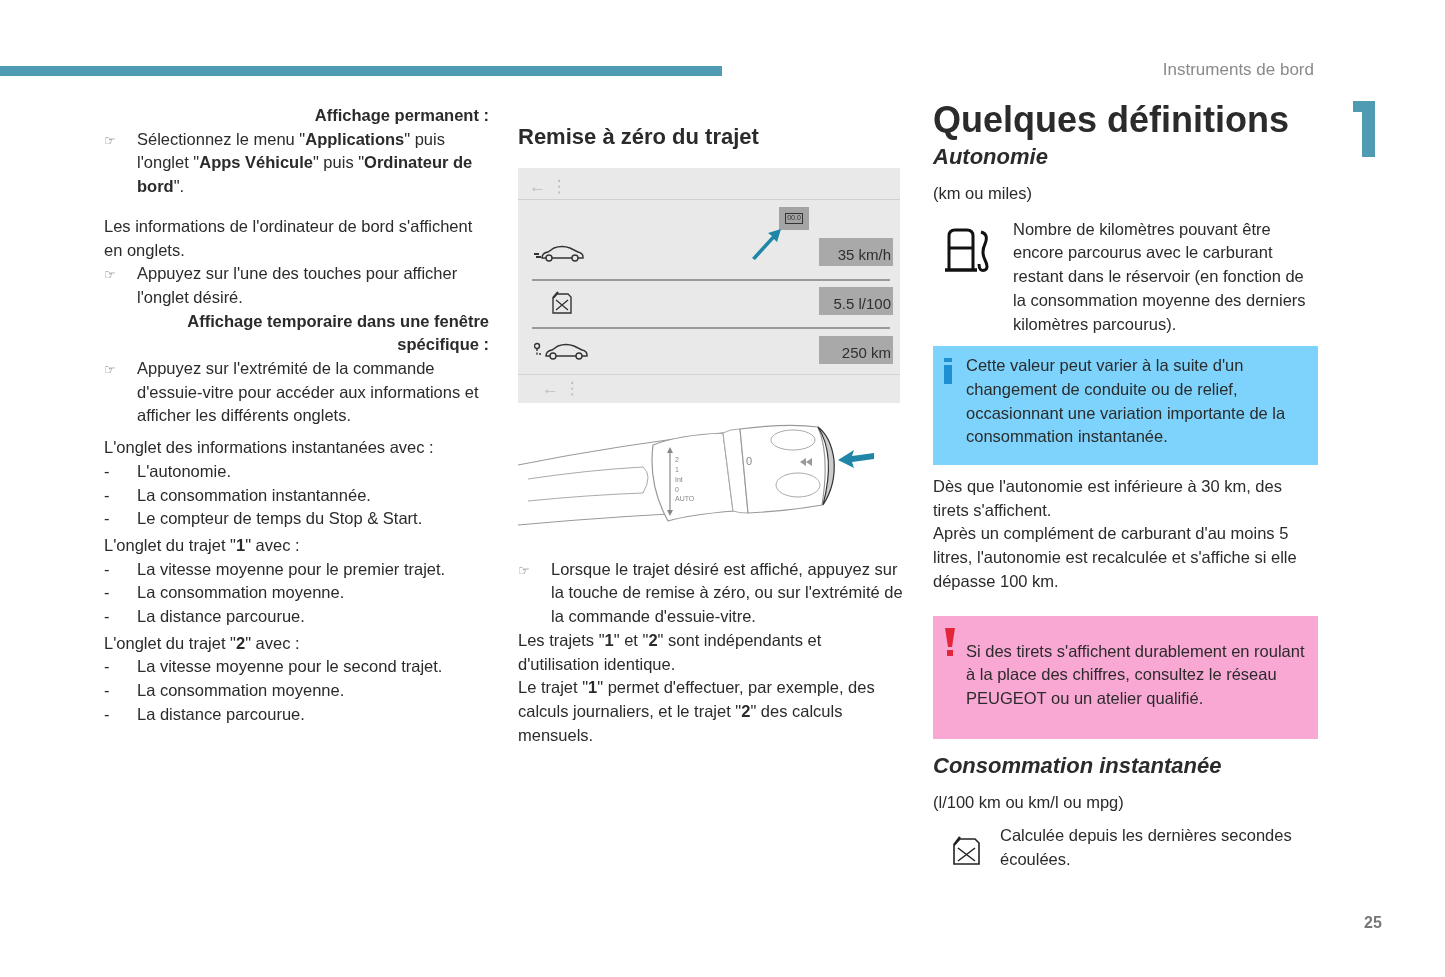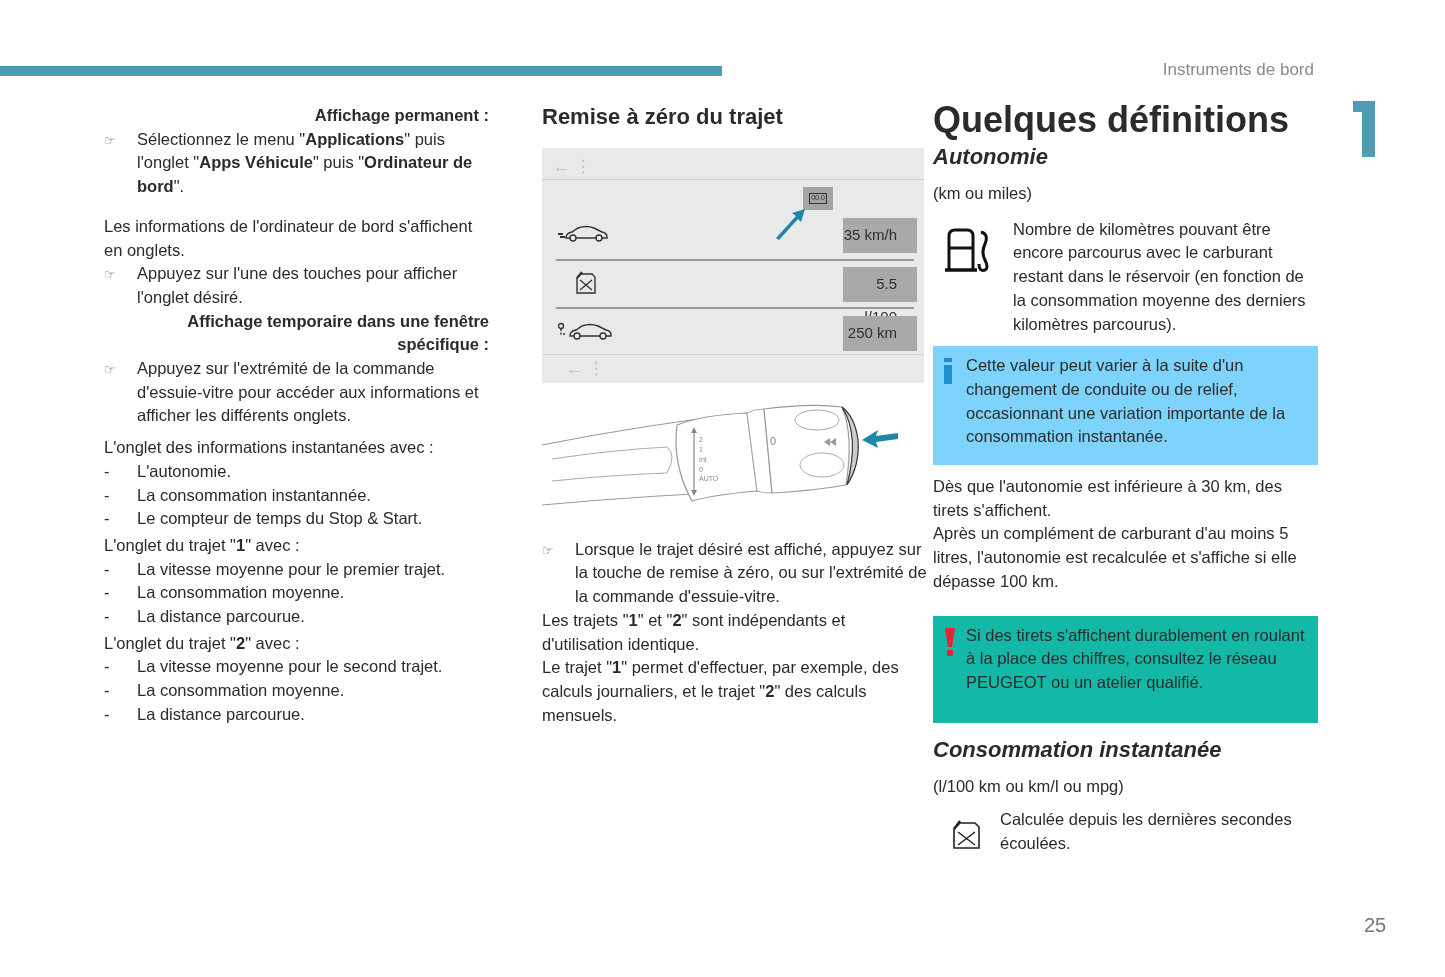--- a/index.html
+++ b/index.html
@@ -2,25 +2,25 @@
 <html><head>
 <meta charset="utf-8">
 <style>
   * { box-sizing: border-box; margin: 0; padding: 0; }
   html, body { width: 1445px; height: 977px; background: #ffffff; overflow: hidden; }
   body { position: relative; font-family: "Liberation Sans", sans-serif; color: #2b2b2b; }
 
   .top-bar { position: absolute; left: 0; top: 66px; width: 722px; height: 10px; background: #4e9bb3; }
   .running-head { position: absolute; right: 131px; top: 60px; font-size: 17px; color: #8a8a8a; }
   .chapter-num { position: absolute; left: 1351px; top: 101px; width: 24px; height: 56px; }
-  .page-num { position: absolute; left: 1364px; top: 914px; font-size: 20px; font-weight: normal; color: #777; }
+  .page-num { position: absolute; left: 1364px; top: 914px; font-size: 16px; font-weight: bold; color: #777; }
 
   .col { position: absolute; top: 104px; font-size: 16.5px; line-height: 23.7px; }
   .col-left { left: 104px; width: 385px; }
-  .col-mid { left: 542px; width: 385px; }
+  .col-mid { left: 518px; width: 385px; margin-top: 20px; }
   .col-right { left: 933px; width: 385px; }
 
   .b { font-weight: bold; text-align: right; }
   .para { margin: 0; }
   .gap-s { height: 8px; }
   .gap-m { height: 16px; }
 
   .bullet-row { display: flex; }
   .bullet-row .mark { width: 33px; flex: none; font-size: 13px; color: #777; padding-top: 1px; }
   .dash-row { display: flex; }
@@ -33,31 +33,31 @@
   
   .screen { width: 382px; height: 235px; background: #e9e9e9; position: relative; margin-bottom: 12px; }
   .screen .topline { position: absolute; left: 0; right: 0; top: 31px; height: 1px; background: #cfcfcf; }
   .screen .back { position: absolute; left: 11px; top: 7px; font-size: 17px; color: #bdbdbd; }
   .screen .back2 { position: absolute; left: 24px; top: 209px; font-size: 17px; color: #bdbdbd; }
   .screen .botline { position: absolute; left: 0; right: 0; top: 206px; height: 1px; background: #d3d3d3; }
   .screen .reset-btn { position: absolute; left: 261px; top: 39px; width: 30px; height: 23px; background: #a4a4a4; display:flex; align-items:center; justify-content:center; }
   .screen .reset-btn span { display:block; width:18px; height:11px; border:1.5px solid #333; font-size:7px; line-height:8px; text-align:center; color:#333; }
   .screen .arrow { position: absolute; left: 230px; top: 58px; }
   .screen .row-sep { position: absolute; left: 14px; right: 10px; height: 2px; background: #9a9a9a; }
-  .screen .val { position: absolute; left: 301px; width: 74px; height: 35px; background: #a9a9a9; color: #2f2f2f; font-size: 15px; text-align: right; padding-right: 20px; line-height: 33px; }
+  .screen .val { position: absolute; left: 301px; width: 74px; height: 28px; background: #a9a9a9; color: #2f2f2f; font-size: 15px; text-align: right; padding-right: 2px; line-height: 33px; }
   .screen .ico { position: absolute; }
 
   .stalk { width: 382px; height: 118px; margin-bottom: 18px; }
 
   .icon-block { display: flex; margin: 12px 0 10px 0; }
   .icon-block .ic { width: 80px; flex: none; padding-left: 10px; padding-top: 6px; }
 
   .note { background: #7dd3fc; padding: 8px 8px 16px 33px; position: relative; margin: 10px 0 10px 0; }
   .note .ic { position: absolute; left: 10px; top: 12px; }
-  .warn { background: #14b8a6; padding: 8px 8px 28px 33px; position: relative; margin: 12px 0 14px 0; }
+  .warn { background: #f9a8d4; padding: 24px 8px 28px 33px; position: relative; margin: 12px 0 14px 0; }
   .warn .ic { position: absolute; left: 11px; top: 12px; }
 </style>
 </head>
 <body>
 
 <div class="top-bar"></div>
 <div class="running-head">Instruments de bord</div>
 <div class="chapter-num">
   <svg width="24" height="56" viewBox="0 0 24 56">
       <path d="M2 0 H24 V56 H11 V11 H2 Z" fill="#4e9bb3"></path>

